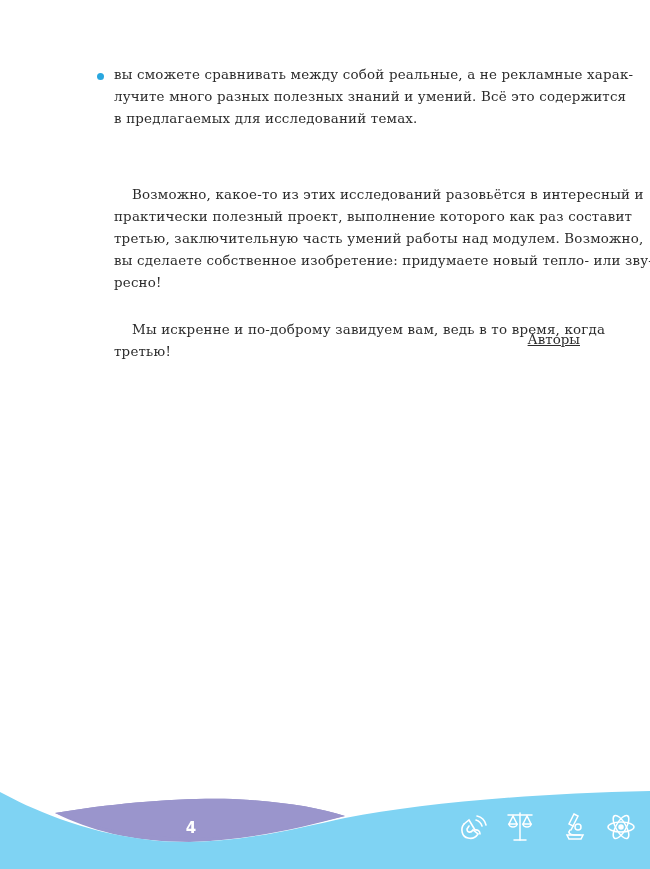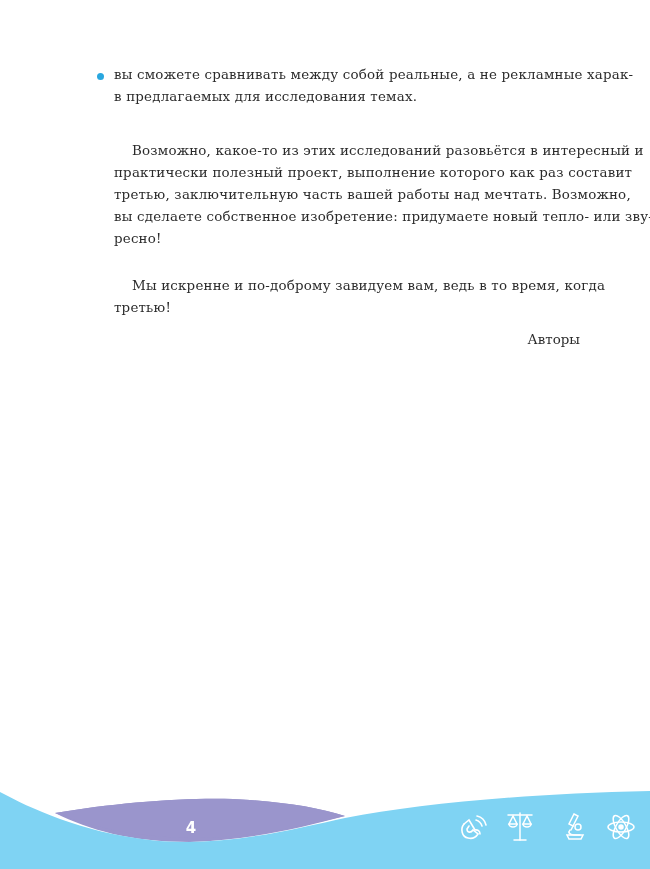--- a/index.html
+++ b/index.html
@@ -2,46 +2,47 @@
 <html><head>
 <meta charset="utf-8">
 <style>
   html, body { margin: 0; padding: 0; }
   body { width: 650px; height: 869px; background: #ffffff; position: relative; overflow: hidden;
          font-family: "DejaVu Serif", "Liberation Serif", serif; color: #2b2b2b; }
   .page { position: absolute; left: 0; top: 0; width: 650px; height: 869px; }
   .text-block { position: absolute; left: 114px; width: 466px; font-size: 13.4px; line-height: 22px; letter-spacing: 0.2px; }
   .bullet-block { top: 64px; }
   .bullet-dot { position: absolute; left: -17px; top: 9px; width: 7px; height: 7px; border-radius: 50%; background: #29a7df; }
-  .para { position: absolute; left: 114px; width: 466px; font-size: 13.4px; line-height: 22px; text-align: justify; letter-spacing: 0.2px; }
+  .para { position: absolute; left: 114px; width: 466px; font-size: 13.4px; line-height: 22px; text-align: justify; letter-spacing: 0.2px; margin-top: 44px; }
   .para-1 { top: 140px; }
   .para-2 { top: 275px; }
   .line { display: block; text-align: justify; text-align-last: justify; white-space: nowrap; }
   .line.last { text-align-last: left; }
-  .signature { position: absolute; right: 70px; top: 329px; font-size: 13.4px; line-height: 22px; }
+  .signature { position: absolute; right: 70px; top: 329px; font-size: 13.4px; line-height: 22px; text-decoration: underline; }
   .footer { position: absolute; left: 0; top: 780px; width: 650px; height: 89px; }
   .page-number { position: absolute; left: 183px; top: 819px; width: 16px; text-align: center;
                  font-family: "DejaVu Sans", "Liberation Sans", sans-serif; font-weight: bold; font-size: 15px; color: #ffffff; }
   .icon { position: absolute; top: 812px; width: 30px; height: 30px; }
 </style>
 </head>
 <body>
 
 <div class="page">
 
   <div class="text-block bullet-block">
     <span class="bullet-dot"></span>
     <span class="line">вы сможете сравнивать между собой реальные, а не рекламные харак-</span>
-    <span class="line last">в предлагаемых для исследования темах.</span>
+    <span class="line">лучите много разных полезных знаний и умений. Всё это содержится</span>
+    <span class="line last">в предлагаемых для исследований темах.</span>
   </div>
 
   <div class="para para-1">
     <span class="line" style="padding-left:18px">Возможно, какое-то из этих исследований разовьётся в интересный и</span>
     <span class="line">практически полезный проект, выполнение которого как раз составит</span>
-    <span class="line">третью, заключительную часть вашей работы над мечтать. Возможно,</span>
+    <span class="line">третью, заключительную часть умений работы над модулем. Возможно,</span>
     <span class="line">вы сделаете собственное изобретение: придумаете новый тепло- или зву-</span>
     <span class="line last">ресно!</span>
   </div>
 
   <div class="para para-2">
     <span class="line" style="padding-left:18px">Мы искренне и по-доброму завидуем вам, ведь в то время, когда</span>
     <span class="line last">третью!</span>
   </div>
 
   <div class="signature">Авторы</div>

